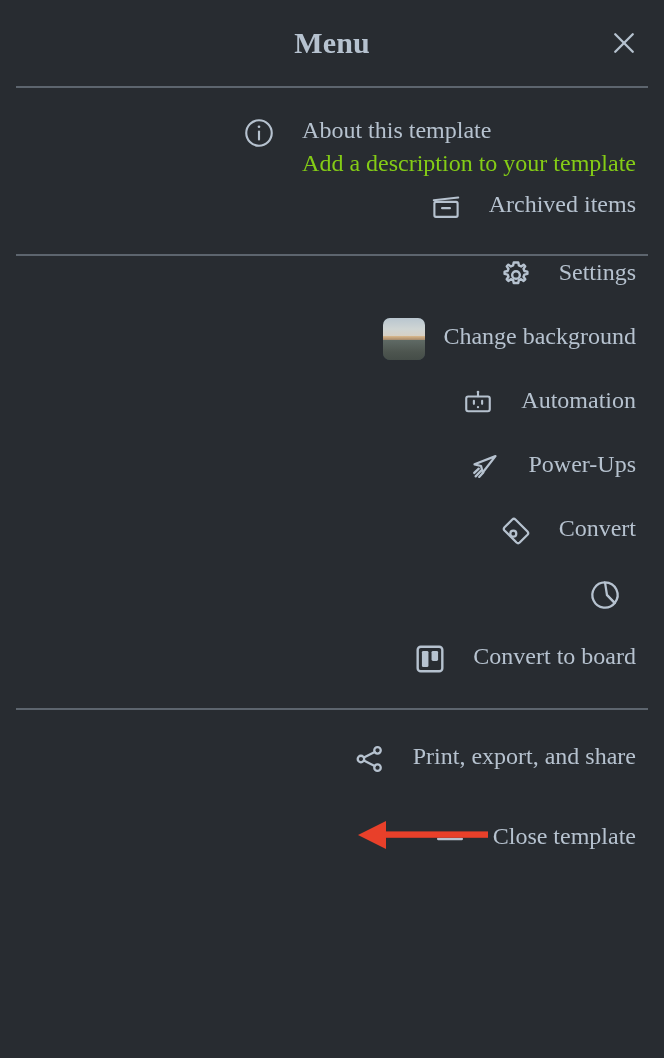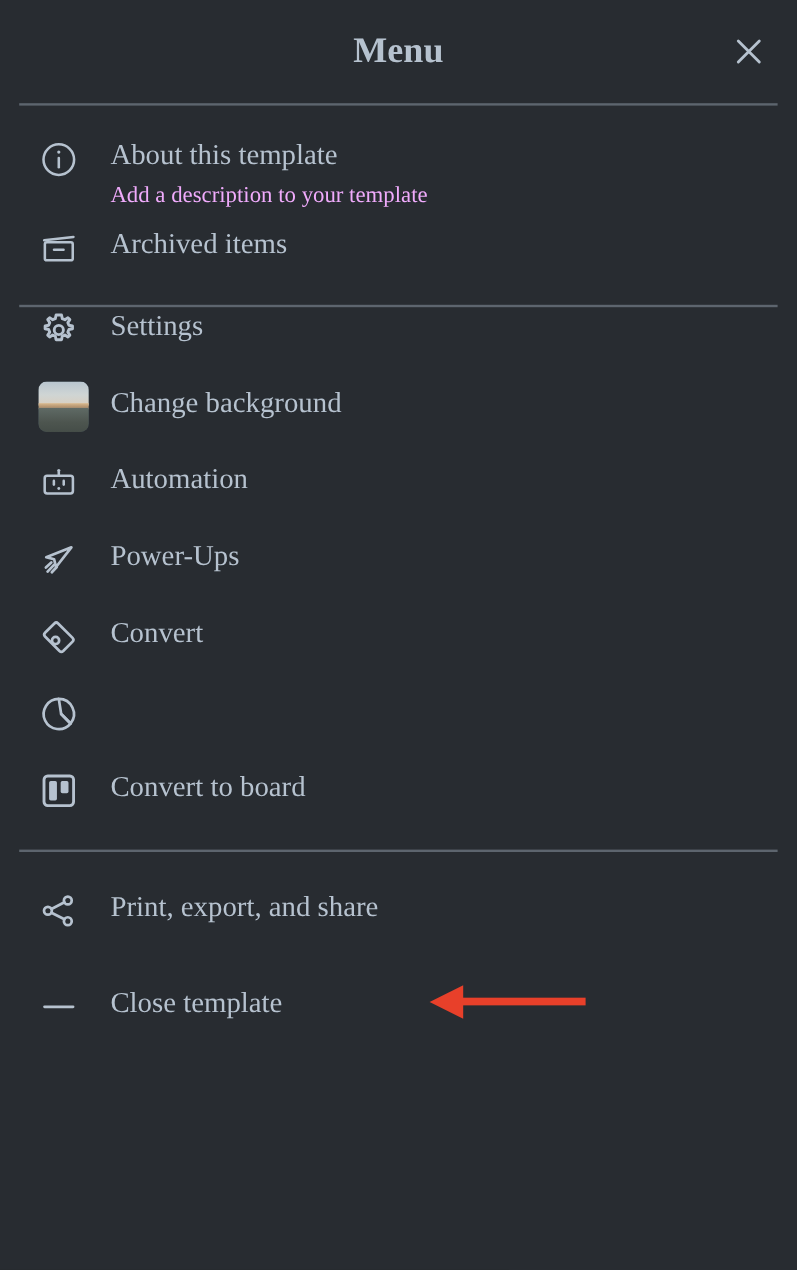--- a/index.html
+++ b/index.html
@@ -67,20 +67,21 @@
   .section-mid   {  padding-bottom: 28px; }
   .section-bottom{ padding-top: 30px;  padding-bottom: 10px; }
 
   .menu-item {
     display: flex;
     align-items: flex-start;
     padding: 0 28px 0 32px;
     min-height: 40px;
     cursor: pointer;
     position: relative;
+    justify-content: flex-end;
   }
   .menu-item + .menu-item { margin-top: 40px; }
   .section-mid .menu-item + .menu-item { margin-top: 24px; }
 
   .item-icon {
     flex: 0 0 48px;
     width: 48px;
     height: 34px;
     display: flex;
     align-items: center;
@@ -93,23 +94,23 @@
     justify-content: flex-start;
     padding-left: 12px;
   }
   .item-label {
     font-size: 24px;
     line-height: 32px;
     color: #b6c2cf;
     white-space: nowrap;
   }
   .item-sublabel {
-    font-size: 19px;
+    font-size: 24px;
     line-height: 30px;
-    color: #f0abfc;
+    color: #84cc16;
     margin-top: 2px;
     white-space: nowrap;
   }
 
   
   .bg-thumb {
     width: 42px;
     height: 42px;
     border-radius: 7px;
     overflow: hidden;

